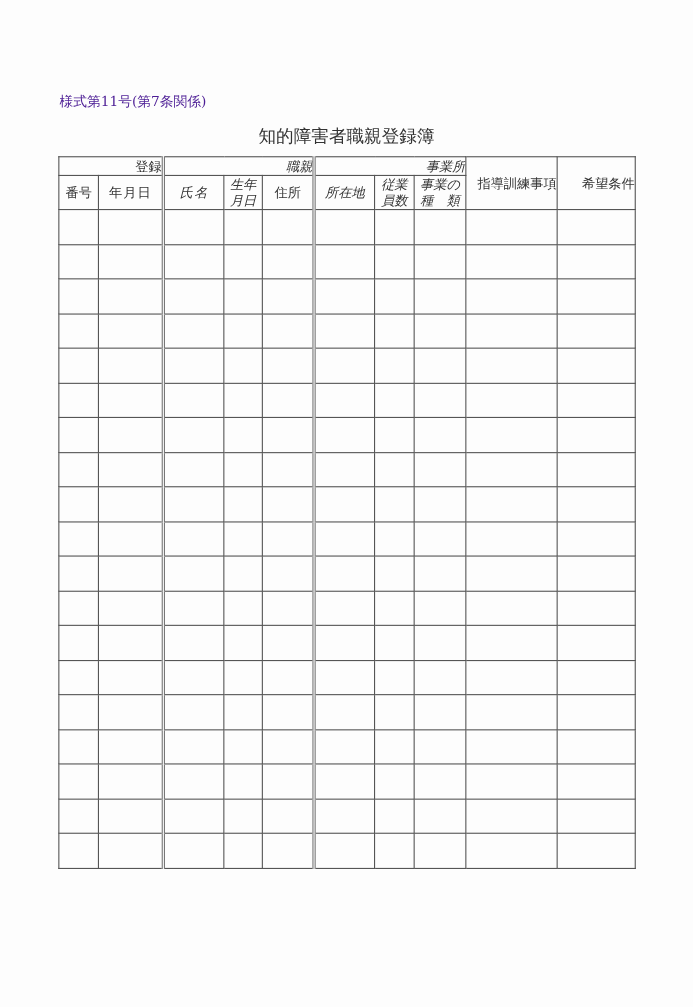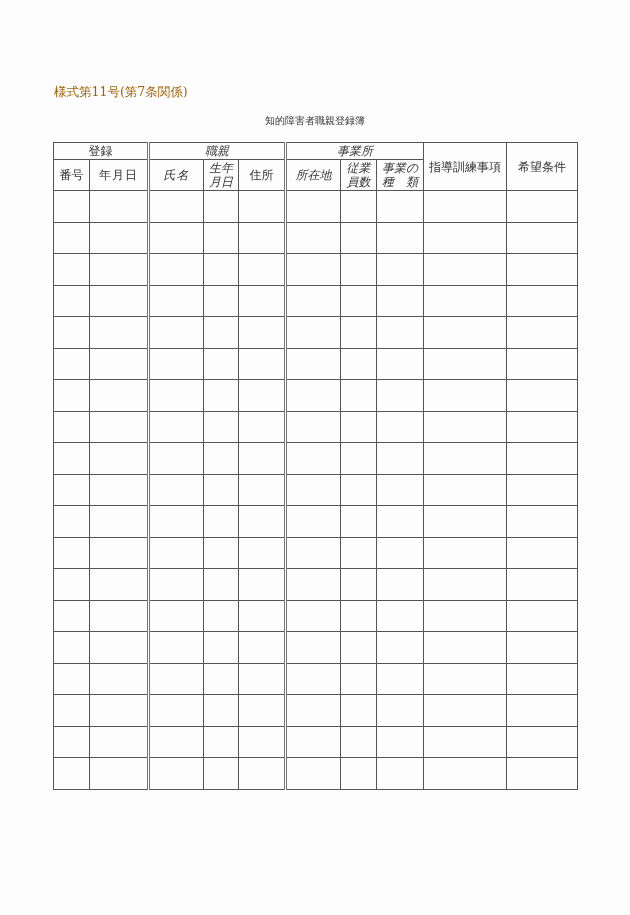--- a/index.html
+++ b/index.html
@@ -14,29 +14,29 @@
       overflow: hidden;
       font-family: "DejaVu Serif", "Liberation Serif", serif;
       color: #333;
     }
     .form-number {
       position: absolute;
       left: 54px;
       top: 84px;
       font-size: 12.5px;
       letter-spacing: 0px;
-      color: #a16207;
+      color: #4c1d95;
     }
     .doc-title {
       position: absolute;
       left: 0;
       width: 630px;
       top: 114px;
       text-align: center;
-      font-size: 10px;
+      font-size: 16px;
       color: #333;
     }
     table.register {
       position: absolute;
       left: 53px;
       top: 142px;
       border-collapse: collapse;
       table-layout: fixed;
       width: 524px;
     }
@@ -48,21 +48,21 @@
       text-align: center;
       vertical-align: middle;
       color: #333;
       line-height: 14px;
       overflow: hidden;
     }
     table.register .dbl-left {
       border-left: 3px double #777;
       font-style: italic;
     }
-    table.register tr.h1 th { height: 16px; }
+    table.register tr.h1 th { height: 16px; text-align: right; }
     table.register tr.h2 th { height: 30px; }
     table.register tr.body-row td { height: 30.5px; }
     table.register th.spaced {
       letter-spacing: 1px;
     }
     .two-line span { display: block; font-style: italic; }
   </style>
 </head>
 <body>
 

